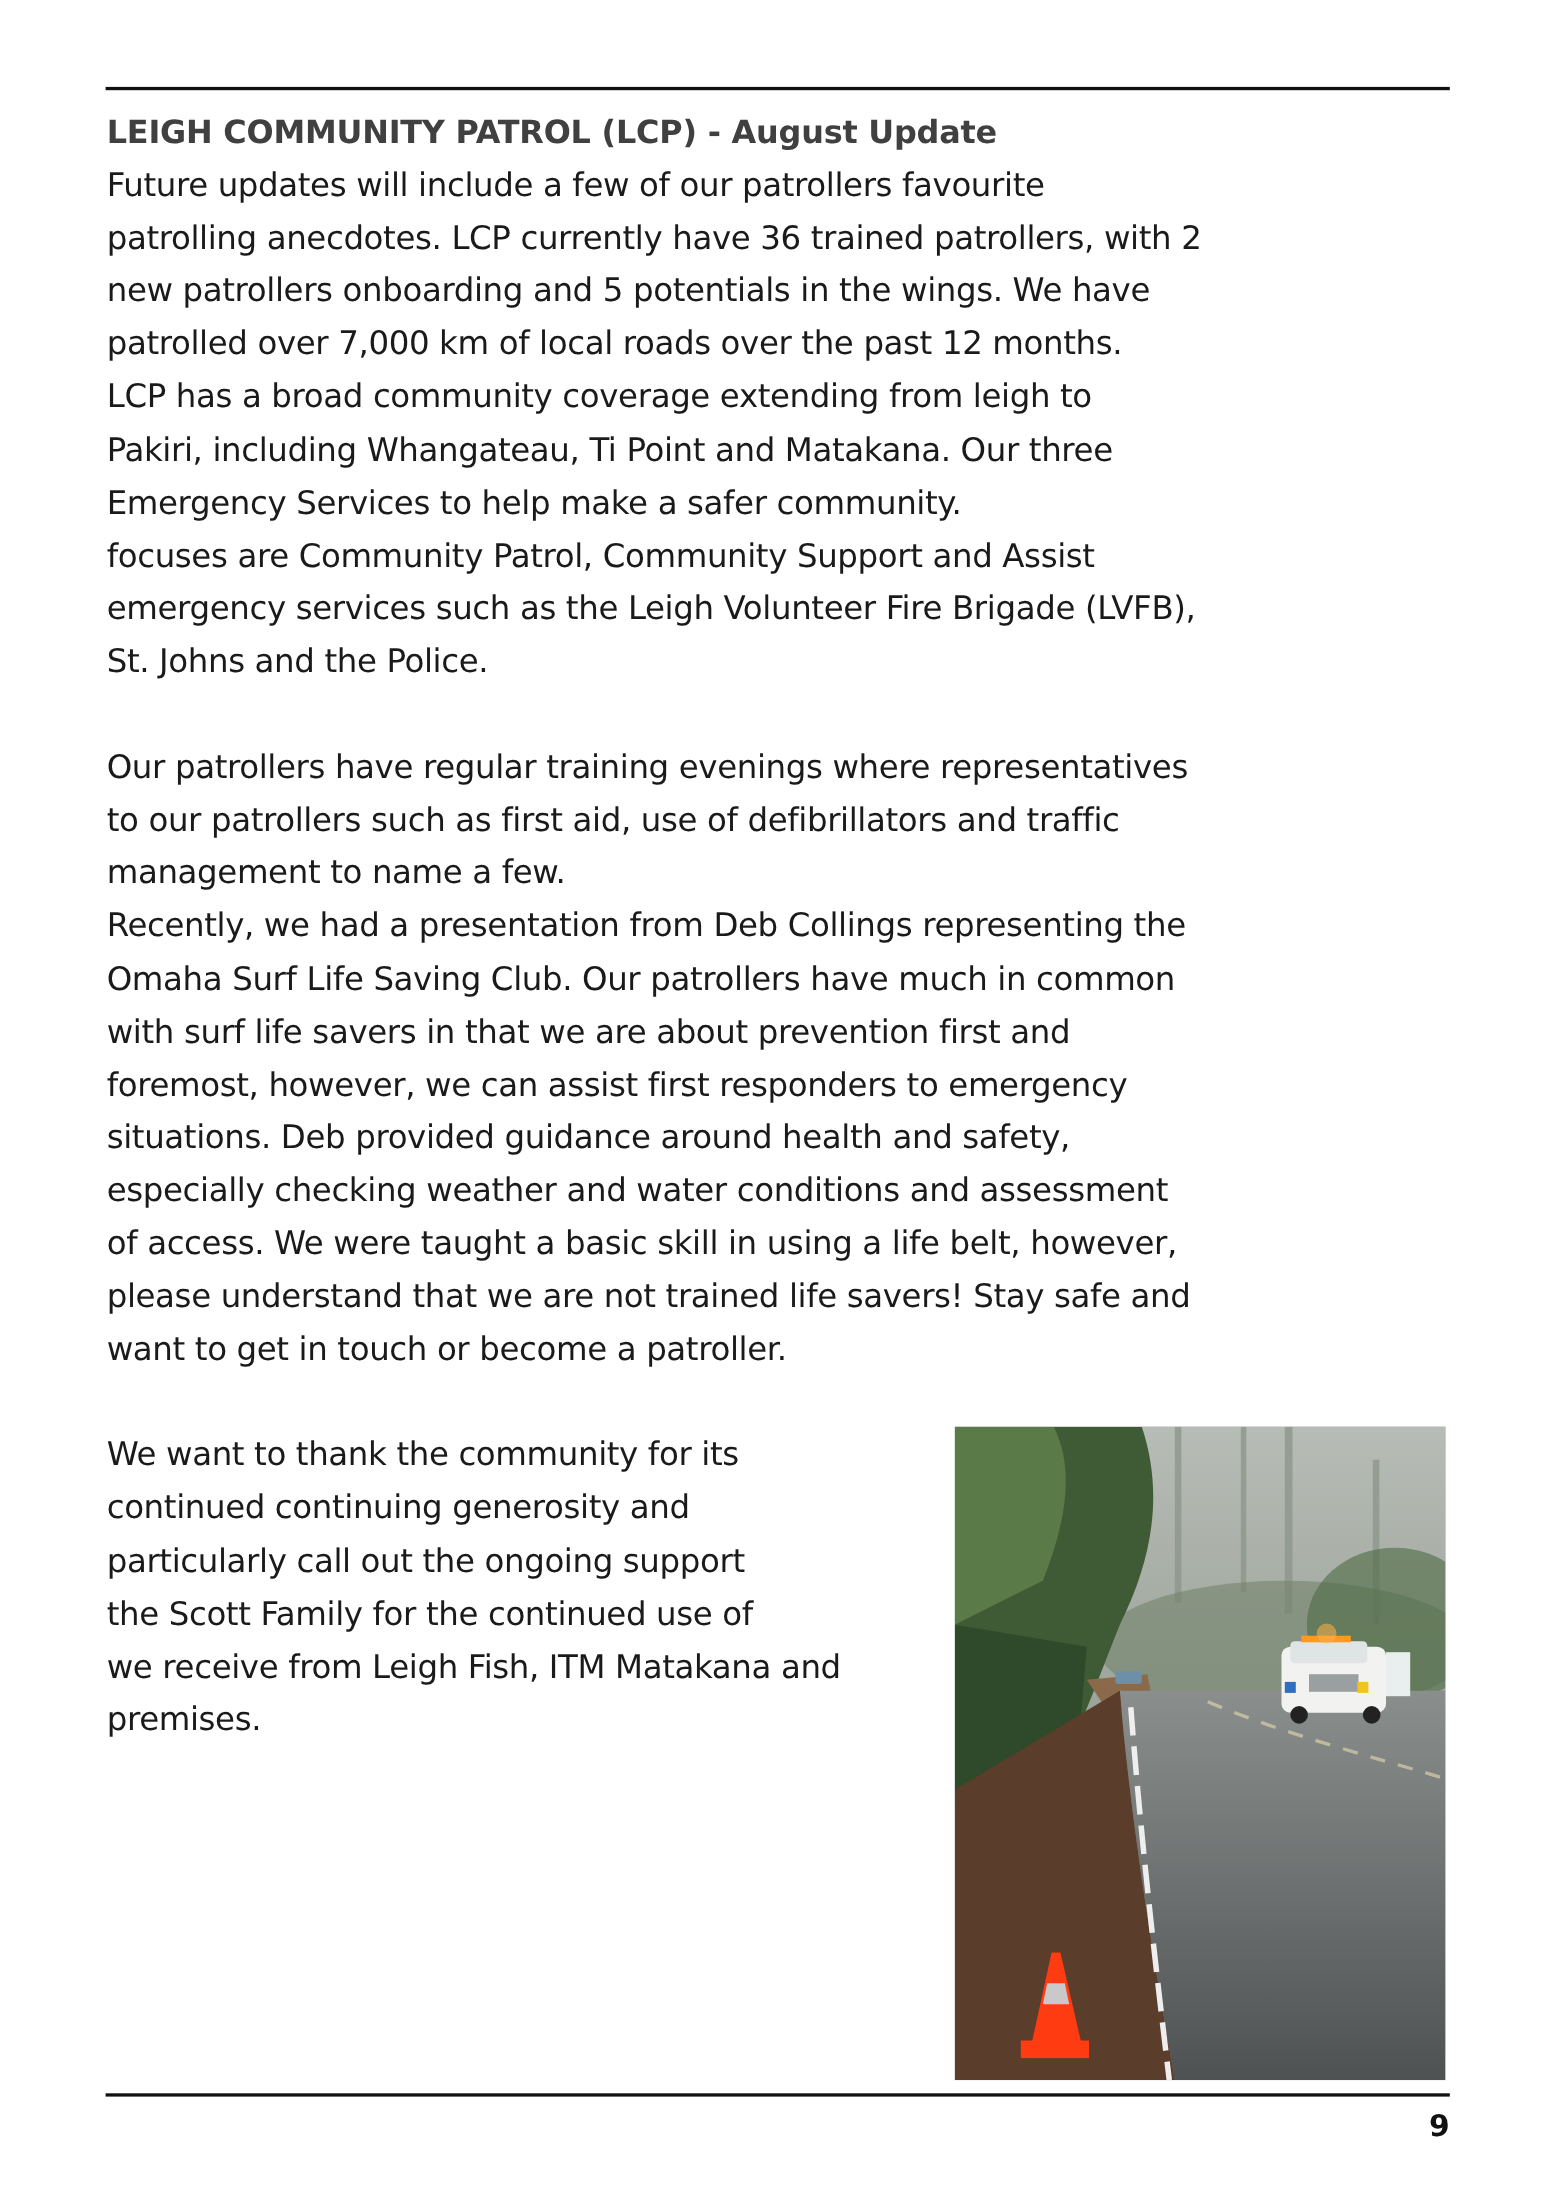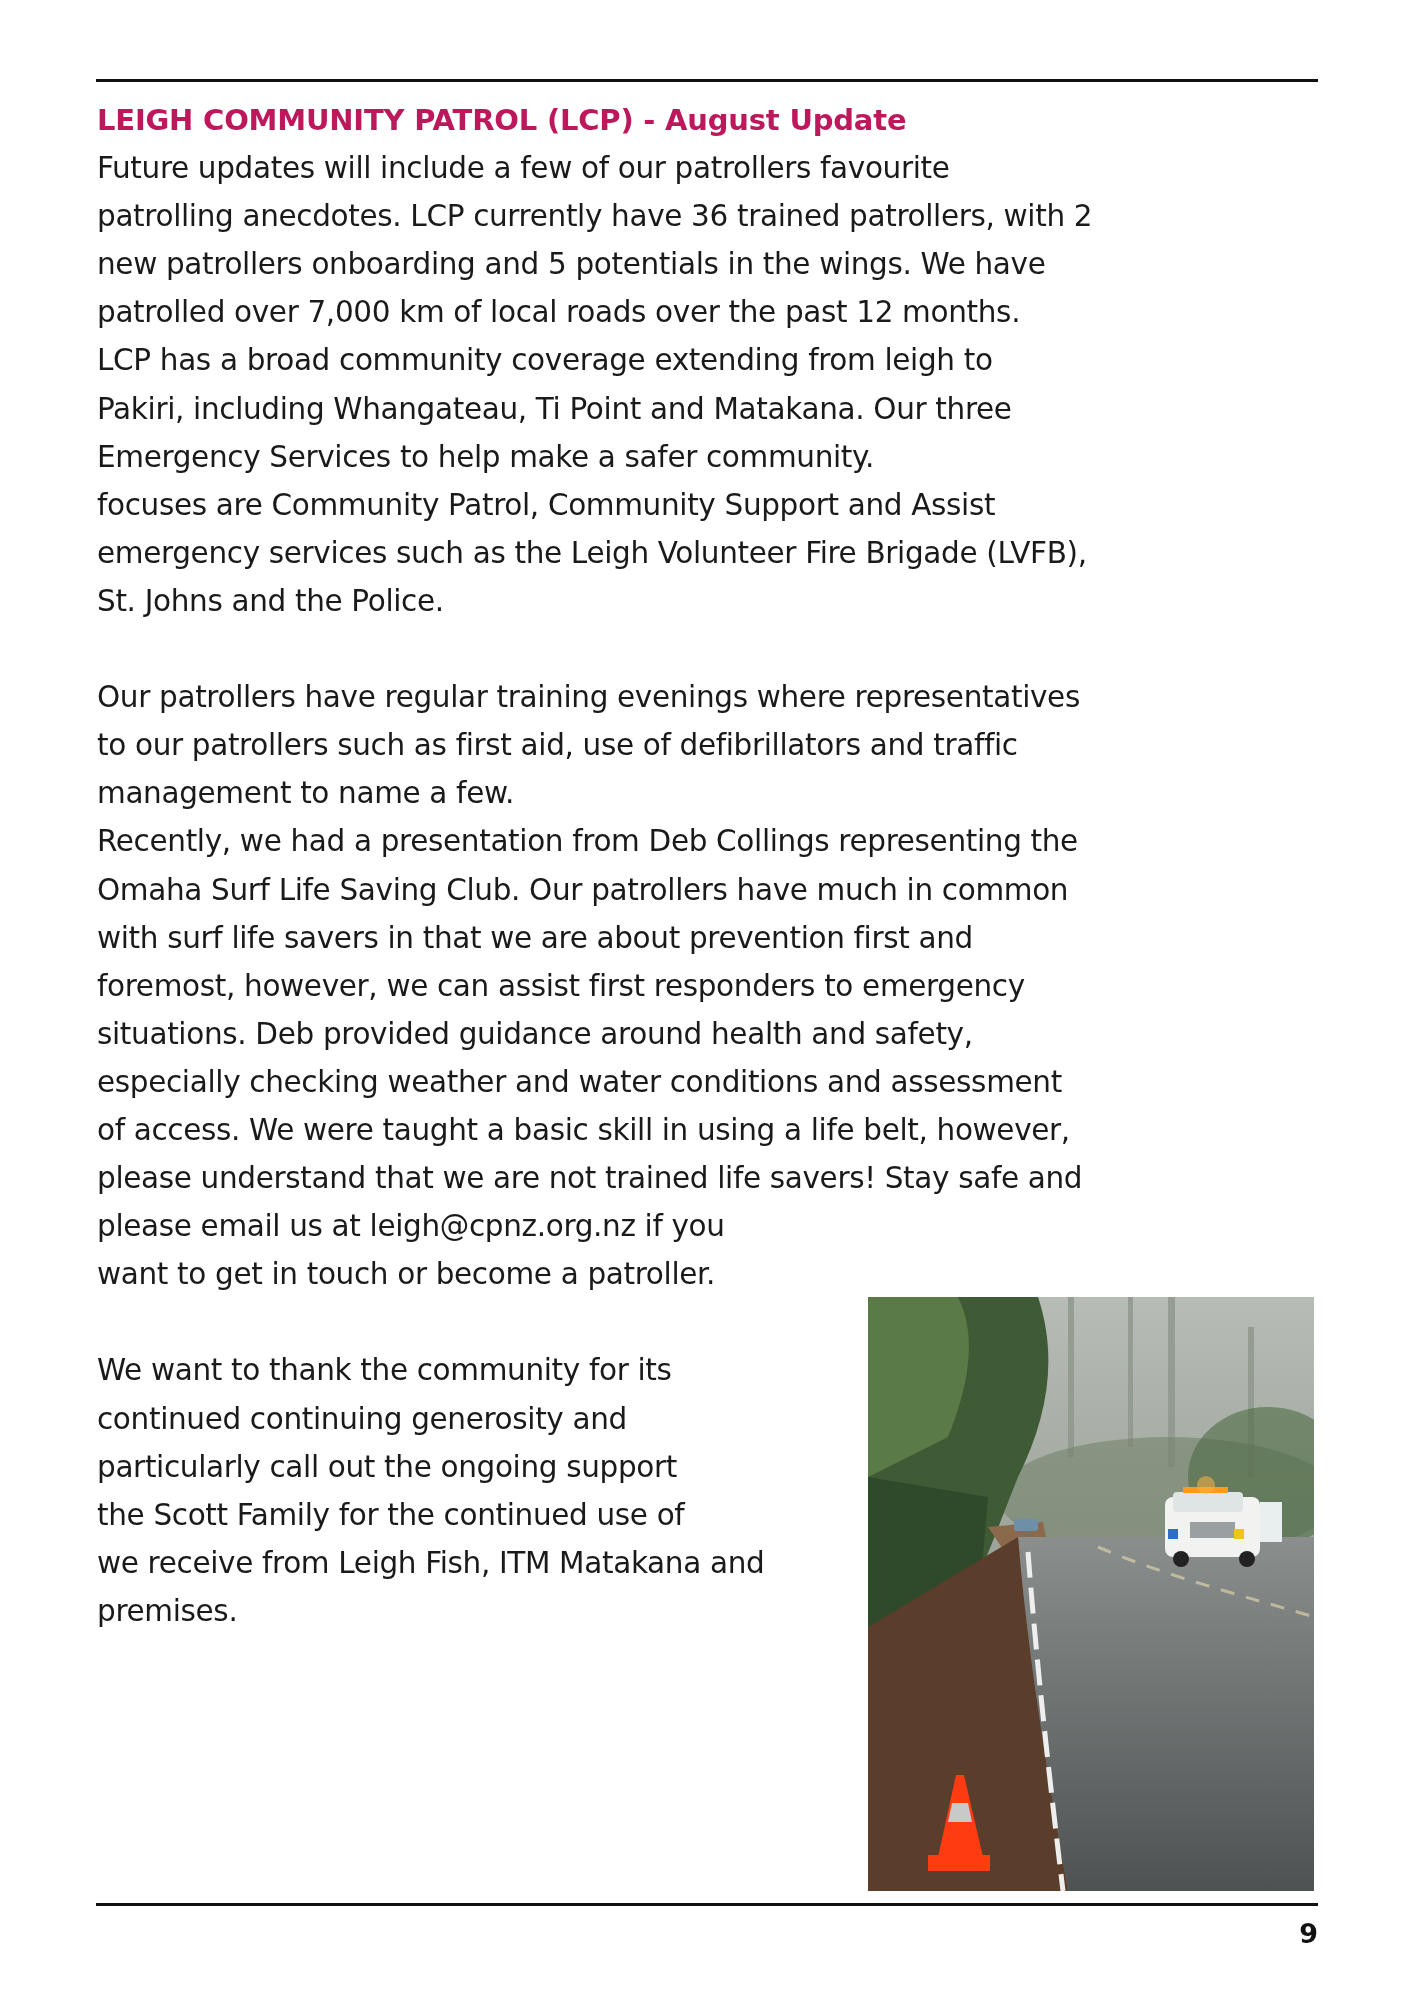--- a/index.html
+++ b/index.html
@@ -6,21 +6,21 @@
   body { width: 1409px; height: 2000px; position: relative; overflow: hidden; }
   .rule { position: absolute; left: 96px; width: 1222px; height: 3px; background: #111111; }
   #rule-top { top: 79px; }
   #rule-bottom { top: 1903px; }
   .text-block {
     position: absolute; left: 97px; top: 96px; width: 1230px;
     font-family: "DejaVu Sans", sans-serif; color: #1a1a1a;
     font-size: 29.5px; line-height: 48.1px; letter-spacing: -0.35px;
   }
   .line { white-space: nowrap; height: 48.1px; }
-  .heading { font-weight: bold; font-size: 29px; letter-spacing: -0.2px; color: #be185d; }
+  .heading { font-weight: bold; font-size: 29px; letter-spacing: -0.2px; color: #404040; }
   .blank { height: 48.1px; }
   .photo {
     position: absolute; left: 868px; top: 1297px; width: 446px; height: 594px;
     overflow: hidden; background: #7d8580;
   }
   .photo svg { display: block; width: 100%; height: 100%; }
   .page-number {
     position: absolute; right: 91px; top: 1918px;
     font-family: "DejaVu Sans", sans-serif; font-weight: bold; font-size: 27px; color: #111;
   }
@@ -52,21 +52,20 @@
     <div class="line">to our patrollers such as first aid, use of defibrillators and traffic</div>
     <div class="line">management to name a few.</div>
     <div class="line">Recently, we had a presentation from Deb Collings representing the</div>
     <div class="line">Omaha Surf Life Saving Club. Our patrollers have much in common</div>
     <div class="line">with surf life savers in that we are about prevention first and</div>
     <div class="line">foremost, however, we can assist first responders to emergency</div>
     <div class="line">situations. Deb provided guidance around health and safety,</div>
     <div class="line">especially checking weather and water conditions and assessment</div>
     <div class="line">of access. We were taught a basic skill in using a life belt, however,</div>
     <div class="line">please understand that we are not trained life savers! Stay safe and</div>
-    <div class="line">please email us at leigh@cpnz.org.nz if you</div>
     <div class="line">want to get in touch or become a patroller.</div>
   </div>
   <div class="blank"></div>
 
   <div>
     <div class="line">We want to thank the community for its</div>
     <div class="line">continued continuing generosity and</div>
     <div class="line">particularly call out the ongoing support</div>
     <div class="line">the Scott Family for the continued use of</div>
     <div class="line">we  receive from Leigh Fish, ITM Matakana and</div>

